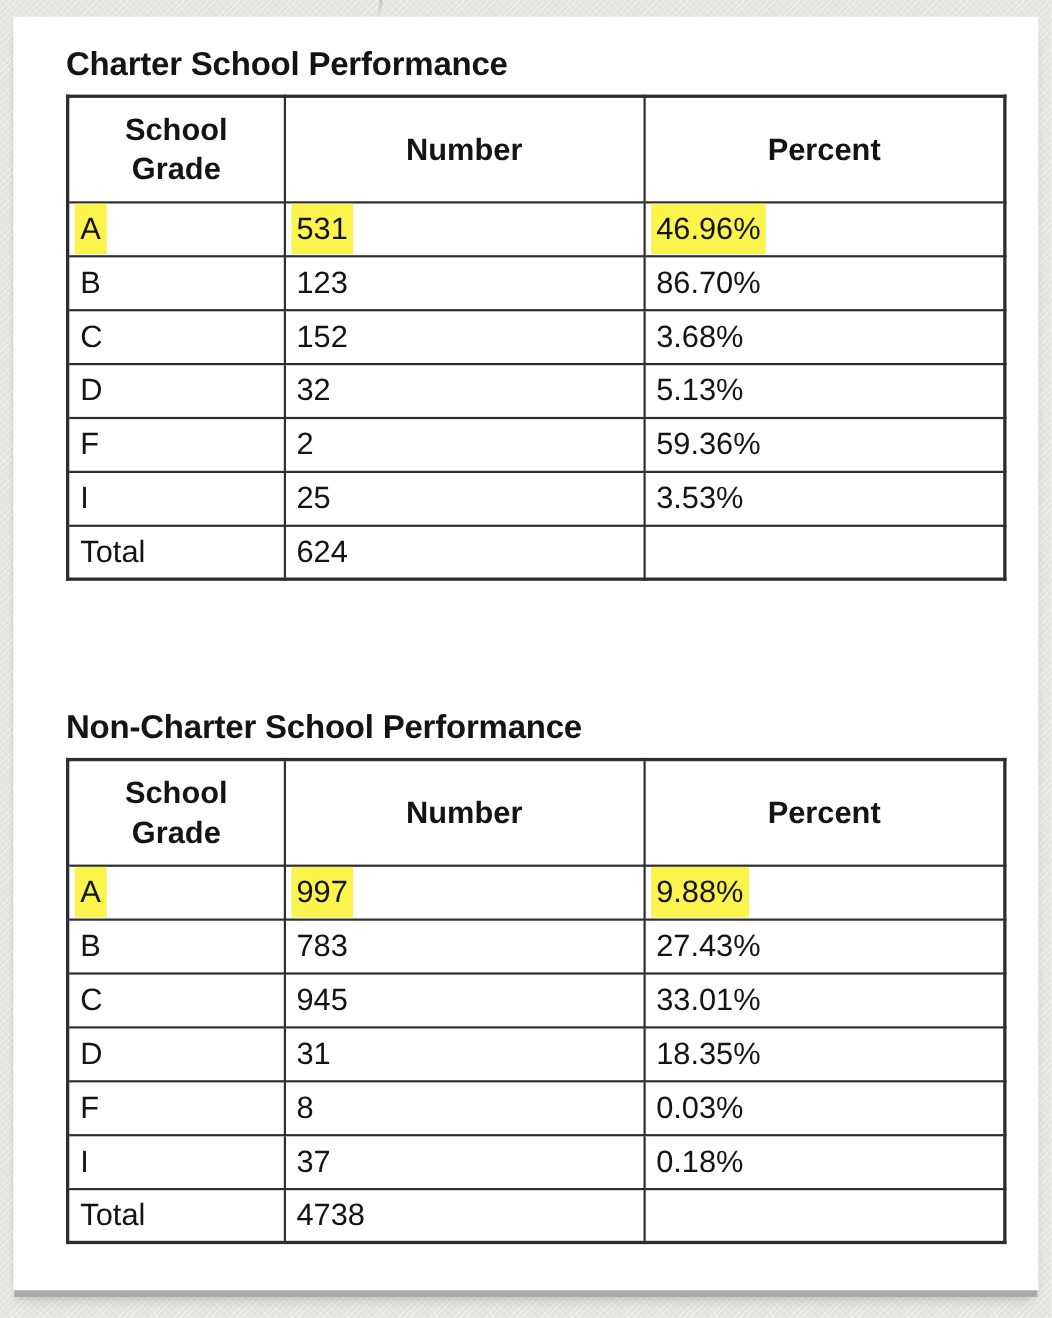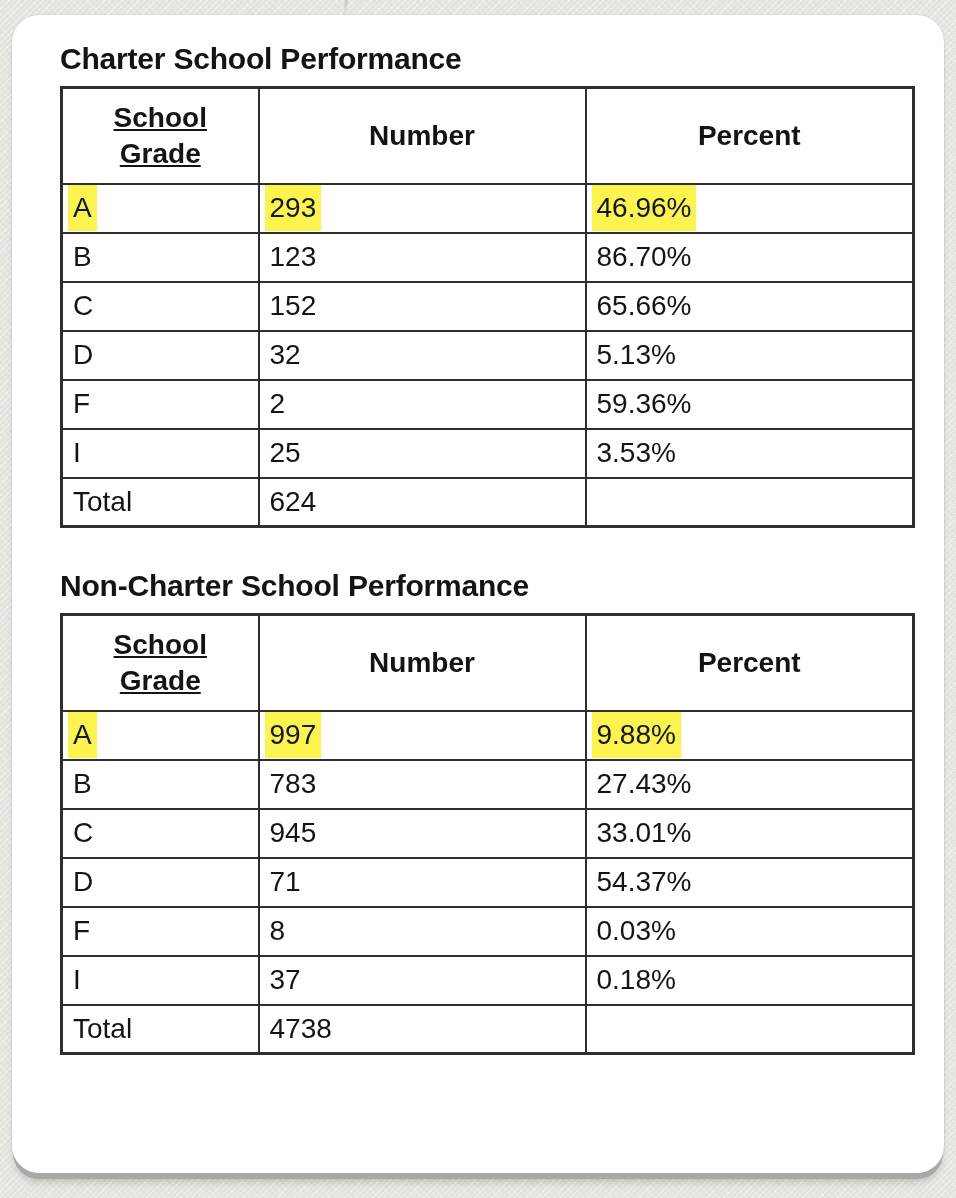--- a/index.html
+++ b/index.html
@@ -29,43 +29,42 @@
     transform:rotate(8deg);
   }
   .paper{
     position:absolute;left:12px;top:15px;width:932px;height:1158px;
     background:var(--paper);
     box-shadow:
       0 7px 0 -1px #a8a8a6,
       0 12px 10px -4px rgba(0,0,0,0.22),
       0 0 2px rgba(0,0,0,0.18);
     padding:26px 35px 0 48px;
-    border-radius:27px;
   }
   .table-title{
     font-size:30px;font-weight:700;color:var(--ink);
     line-height:36px;letter-spacing:-0.2px;
     margin-bottom:9px;
   }
-  .section-2{margin-top:40px;}
+  .section-2{margin-top:116px;}
   table.perf{
     table-layout:fixed;border-collapse:collapse;
     width:853px;
     border:3px solid var(--border);
     background:#fff;
   }
   col.c-grade{width:197px;}
   col.c-number{width:327px;}
   col.c-percent{width:328px;}
   .perf th{
     height:96px;border:2px solid var(--border);
     font-size:28px;font-weight:700;color:var(--ink);
     text-align:center;vertical-align:middle;line-height:36px;
   }
-  .perf th.th-grade{padding:0 28px;text-decoration:underline;}
+  .perf th.th-grade{padding:0 28px;}
   .perf td{
     height:49px;border:2px solid var(--border);
     font-size:28px;font-weight:400;color:var(--ink);
     text-align:left;vertical-align:middle;
     padding:0 6px 0 10px;line-height:30px;
     white-space:nowrap;overflow:hidden;
   }
   .cell-text{display:inline-block;line-height:30px;}
   .hl{
     background:var(--hl);
@@ -93,32 +92,32 @@
       <thead>
         <tr>
           <th class="th-grade">School Grade</th>
           <th>Number</th>
           <th>Percent</th>
         </tr>
       </thead>
       <tbody>
         <tr>
           <td><span class="cell-text hl">A</span></td>
-          <td><span class="cell-text hl">293</span></td>
+          <td><span class="cell-text hl">531</span></td>
           <td><span class="cell-text hl">46.96%</span></td>
         </tr>
         <tr>
           <td><span class="cell-text">B</span></td>
           <td><span class="cell-text">123</span></td>
           <td><span class="cell-text">86.70%</span></td>
         </tr>
         <tr>
           <td><span class="cell-text">C</span></td>
           <td><span class="cell-text">152</span></td>
-          <td><span class="cell-text">65.66%</span></td>
+          <td><span class="cell-text">3.68%</span></td>
         </tr>
         <tr>
           <td><span class="cell-text">D</span></td>
           <td><span class="cell-text">32</span></td>
           <td><span class="cell-text">5.13%</span></td>
         </tr>
         <tr>
           <td><span class="cell-text">F</span></td>
           <td><span class="cell-text">2</span></td>
           <td><span class="cell-text">59.36%</span></td>
@@ -163,22 +162,22 @@
           <td><span class="cell-text">783</span></td>
           <td><span class="cell-text">27.43%</span></td>
         </tr>
         <tr>
           <td><span class="cell-text">C</span></td>
           <td><span class="cell-text">945</span></td>
           <td><span class="cell-text">33.01%</span></td>
         </tr>
         <tr>
           <td><span class="cell-text">D</span></td>
-          <td><span class="cell-text">71</span></td>
-          <td><span class="cell-text">54.37%</span></td>
+          <td><span class="cell-text">31</span></td>
+          <td><span class="cell-text">18.35%</span></td>
         </tr>
         <tr>
           <td><span class="cell-text">F</span></td>
           <td><span class="cell-text">8</span></td>
           <td><span class="cell-text">0.03%</span></td>
         </tr>
         <tr>
           <td><span class="cell-text">I</span></td>
           <td><span class="cell-text">37</span></td>
           <td><span class="cell-text">0.18%</span></td>

